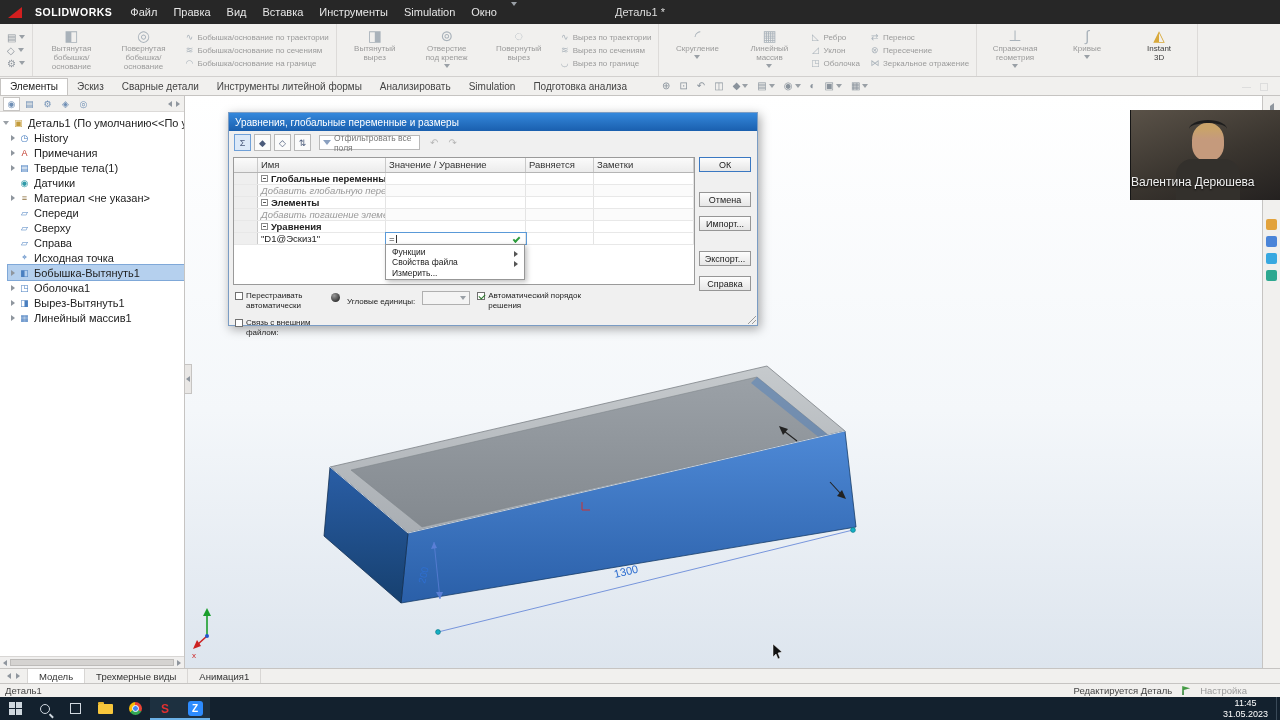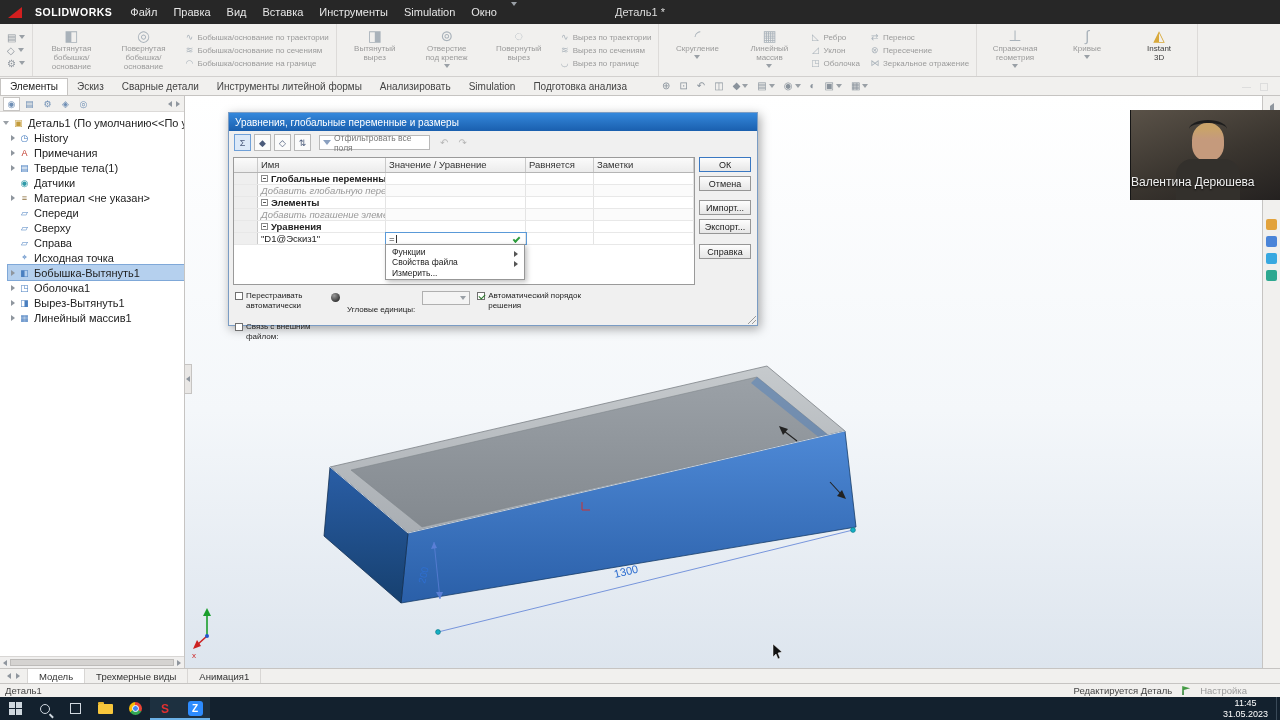--- a/index.html
+++ b/index.html
@@ -83,21 +83,21 @@
   .right-strip{width:18px;background:#f1f0ee;border-left:1px solid #c6c4c2;display:flex;flex-direction:column;align-items:center;padding-top:10px;flex:none}
   .rs-collapse{margin-bottom:92px}
   .rs-icon{width:11px;height:11px;border-radius:2px;margin:3px 0}
 
   
   .dialog{position:absolute;left:43px;top:16px;width:530px;height:214px;background:#f0f0f0;border:1px solid #7a9cc4;box-shadow:2px 3px 10px rgba(0,0,0,.35);z-index:20;font-size:9.5px;color:#222}
   .dlg-title{height:18px;background:linear-gradient(180deg,#3488dc,#1a5fae);color:#fff;font-size:10px;display:flex;align-items:center;padding:0 6px}
   .dlg-toolbar{display:flex;align-items:center;gap:3px;padding:3px 5px}
   .tool-btn{width:17px;height:17px;border:1px solid #b9b9b9;background:#fbfbfb;display:flex;align-items:center;justify-content:center;font-size:9px;color:#4a5a7a}
   .tool-btn.pressed{background:#dce9f8;border-color:#6fa0d8}
-  .filter-box{width:111px;height:15px;border:1px solid #b9b9b9;background:#fff;display:flex;align-items:center;gap:3px;padding:0 3px;color:#777;font-size:8.5px;margin-left:5px}
+  .filter-box{width:101px;height:15px;border:1px solid #b9b9b9;background:#fff;display:flex;align-items:center;gap:3px;padding:0 3px;color:#777;font-size:8.5px;margin-left:5px}
   .funnel{width:0;height:0;border-left:4px solid transparent;border-right:4px solid transparent;border-top:5px solid #8aa0c0;flex:none}
   .dlg-undo{color:#b8b8b8;font-size:10px;margin-left:7px}
   .dlg-table{position:absolute;left:4px;top:44px;width:462px;height:128px;background:#fff;border:1px solid #9a9a9a;overflow:hidden}
   .tbl-head{display:flex;height:15px;background:linear-gradient(#fbfbfb,#ececec);border-bottom:1px solid #b5b5b5;color:#333}
   .th{border-right:1px solid #c9c9c9;padding:1px 3px;overflow:hidden;white-space:nowrap}
   .c0{width:24px;flex:none}.c1{width:128px;flex:none}.c2{width:140px;flex:none}.c3{width:68px;flex:none}.c4{flex:1}
   .trow{display:flex;height:12px;border-bottom:1px solid #e8e8e8;align-items:stretch}
   .td{border-right:1px solid #e4e4e4;padding:0 3px;display:flex;align-items:center;overflow:hidden;white-space:nowrap}
   .td.c0{background:#efefef;border-right:1px solid #c9c9c9}
   .grp{font-weight:bold}
@@ -106,32 +106,32 @@
   .minusbox{width:7px;height:7px;border:1px solid #8a8a8a;position:relative;margin-right:3px;flex:none;background:#fff}
   .minusbox::after{content:"";position:absolute;left:1px;right:1px;top:2px;border-top:1px solid #555}
   .eq-cell{outline:1px solid #5a9ad8;background:#fff}
   .cursorbar{width:1px;height:8px;background:#333;margin-left:1px}
   .checkmark{width:7px;height:4px;border-left:2px solid #2e9e3e;border-bottom:2px solid #2e9e3e;transform:rotate(-45deg);margin-left:auto;margin-right:2px}
   .dlg-menu{position:absolute;left:156px;top:131px;width:140px;background:#fff;border:1px solid #979797;box-shadow:2px 2px 5px rgba(0,0,0,.25);z-index:6;padding:1px 0}
   .mi{display:flex;align-items:flex-end;height:10.5px;padding:0 6px;font-size:8.5px;color:#222}
   .mi .tri-r{margin-left:auto;border-left-color:#555;visibility:hidden}
   .mi.has-sub .tri-r{visibility:visible}
   .dlg-btns{position:absolute;right:6px;top:44px;width:52px;display:flex;flex-direction:column}
-  .dlg-btn{height:15px;margin-bottom:4px;font-size:9px;font-family:inherit;border:1px solid #969696;background:linear-gradient(#fdfdfd,#e6e6e6);color:#222}
+  .dlg-btn{height:15px;margin-bottom:20px;font-size:9px;font-family:inherit;border:1px solid #969696;background:linear-gradient(#fdfdfd,#e6e6e6);color:#222}
   .dlg-btn.ok{border:1px solid #3a78c2}
   .dlg-btns .dlg-btn:nth-child(2){margin-bottom:9px}
   .dlg-btns .dlg-btn:nth-child(4){margin-bottom:10px}
   .dlg-opts{position:absolute;left:6px;top:178px;right:62px;font-size:8px;color:#222}
   .opt-row{display:flex;align-items:flex-start;gap:7px}
   .opt-item{display:flex;align-items:flex-start;gap:3px}
   .cb{width:8px;height:8px;border:1px solid #707070;background:#fff;flex:none;margin-top:1px;position:relative}
   .cb.checked::after{content:"";position:absolute;left:1px;top:1px;width:5px;height:3px;border-left:1.5px solid #2a7a2a;border-bottom:1.5px solid #2a7a2a;transform:rotate(-45deg)}
   .opt-label{width:78px;line-height:1.2}
   .ball{width:9px;height:9px;border-radius:50%;background:radial-gradient(circle at 35% 30%,#999,#111);margin-top:2px;flex:none}
-  .units-lbl{margin-top:14px;white-space:nowrap}
+  .units-lbl{margin-top:6px;white-space:nowrap}
   .units-select{width:48px;height:14px;border:1px solid #b0b0b0;background:#f4f4f4;display:flex;align-items:center;justify-content:flex-end;padding:0 3px;margin-top:0}
   .grip{position:absolute;right:1px;bottom:1px;width:10px;height:10px;background:repeating-linear-gradient(135deg,transparent 0 2px,#9a9a9a 2px 3px);clip-path:polygon(100% 0,100% 100%,0 100%)}
 
   
   .webcam{position:absolute;right:0;top:14px;width:150px;height:90px;z-index:40;background:linear-gradient(160deg,#5a5248 0%,#3a352f 55%,#242120 100%);overflow:hidden;border-left:1px solid #151515}
   .wc-band{position:absolute;left:58px;top:10px;width:38px;height:18px;border-radius:50% 50% 0 0;border-top:3px solid #1d1d1d}
   .wc-head{position:absolute;left:61px;top:13px;width:32px;height:38px;border-radius:46% 46% 42% 42%;background:linear-gradient(#c9a36a 16%,#c59a7c 42%)}
   .wc-body{position:absolute;left:45px;top:49px;width:64px;height:42px;border-radius:16px 16px 0 0;background:#33302c}
   .wc-name{position:absolute;bottom:11px;width:100%;color:#f0f0f0;font-size:12px;text-shadow:0 1px 2px #000}
 

